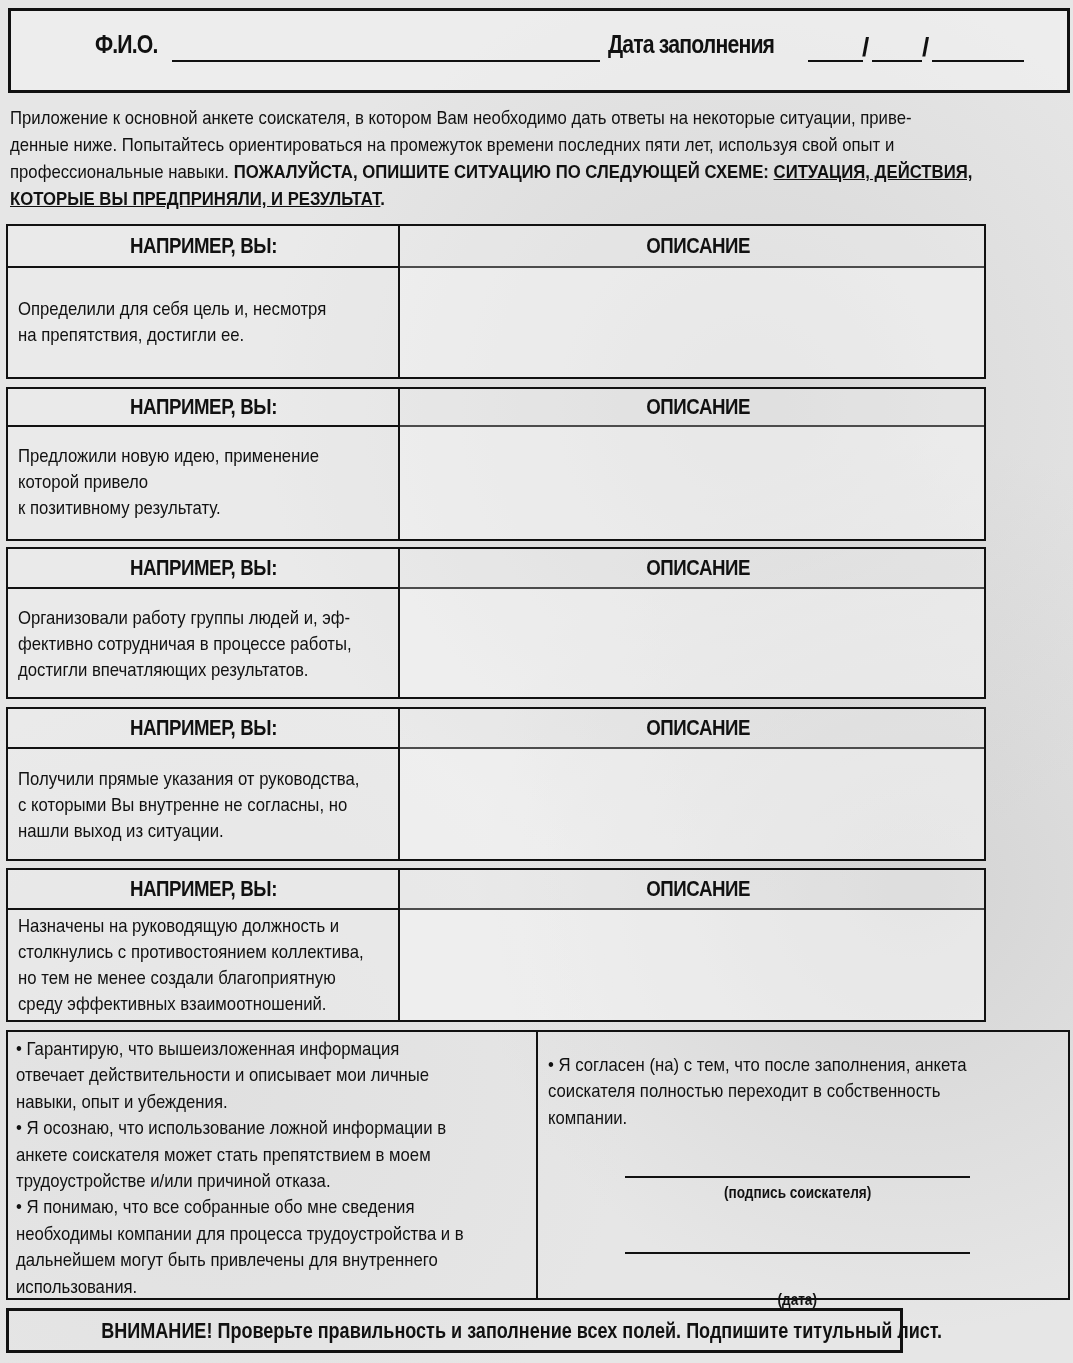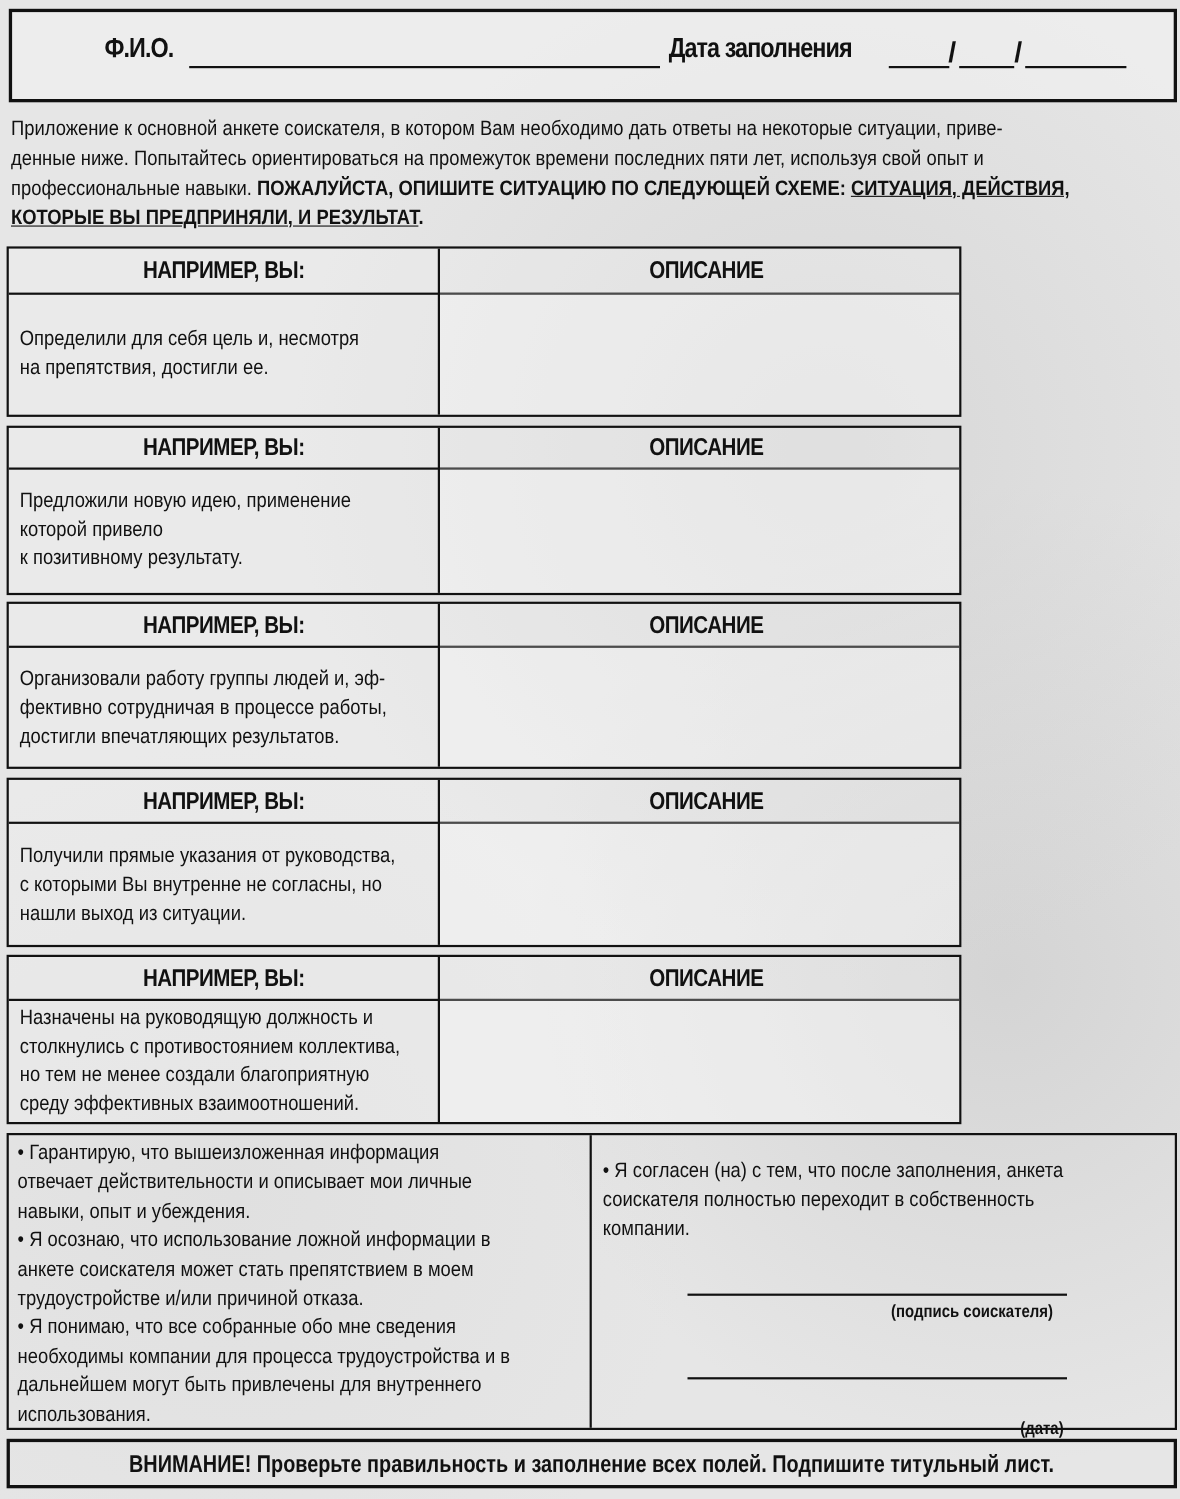--- a/index.html
+++ b/index.html
@@ -34,21 +34,21 @@
     left: 10px; top: 104px; width: 1050px;
     font-size: 19px; line-height: 27px;
     transform: scaleX(0.88); transform-origin: left top;
     width: 1190px;
   }
   .intro b { font-weight: bold; }
   .intro u { text-decoration: underline; font-weight: bold; }
 
   
   .section {
-    left: 6px; width: 868px;
+    left: 6px; width: 980px;
     border: 2px solid #111;
     background: rgba(240,240,240,0.35);
   }
   .section .col-left {
     position: absolute; left: 0; top: 0; bottom: 0; width: 390px;
     border-right: 2px solid #111;
   }
   .section .hdr-row {
     position: absolute; left: 0; right: 0; top: 0; height: 40px;
     border-bottom: 2px solid #111;
@@ -86,28 +86,28 @@
     font-size: 19px; line-height: 26.4px;
     transform: scaleX(0.88); transform-origin: left top;
   }
   .decl .right-text {
     position: absolute; left: 540px; top: 20px; width: 580px;
     font-size: 19px; line-height: 26.4px;
     transform: scaleX(0.88); transform-origin: left top;
   }
   .sig-line { position: absolute; left: 625px; width: 345px; border-bottom: 2px solid #111; }
   .sig-caption {
-    position: absolute; left: 625px; width: 345px; text-align: right;
+    position: absolute; left: 625px; width: 345px; text-align: center;
     font-size: 16px; font-weight: bold;
   }
   .sig-caption span { display: inline-block; transform: scaleX(0.85); }
 
   
   .warning {
-    left: 6px; top: 1308px; width: 1064px; height: 45px;
+    left: 6px; top: 1308px; width: 897px; height: 45px;
     border: 3px solid #111;
     text-align: center; line-height: 40px;
     font-weight: bold; font-size: 22px;
   }
   .warning span { display: inline-block; transform: scaleX(0.82); white-space: nowrap; }
 </style>
 </head>
 <body>
 
 <div class="abs header-box"></div>

